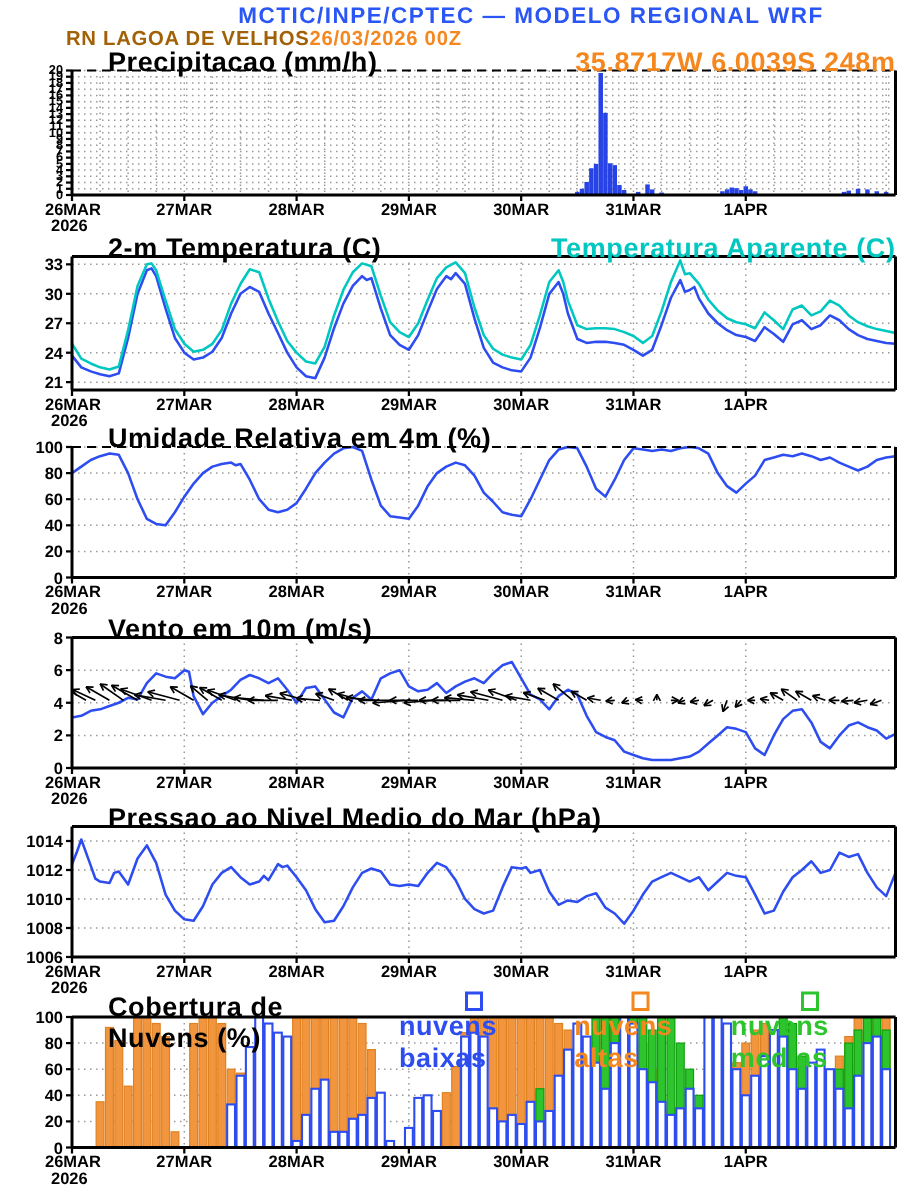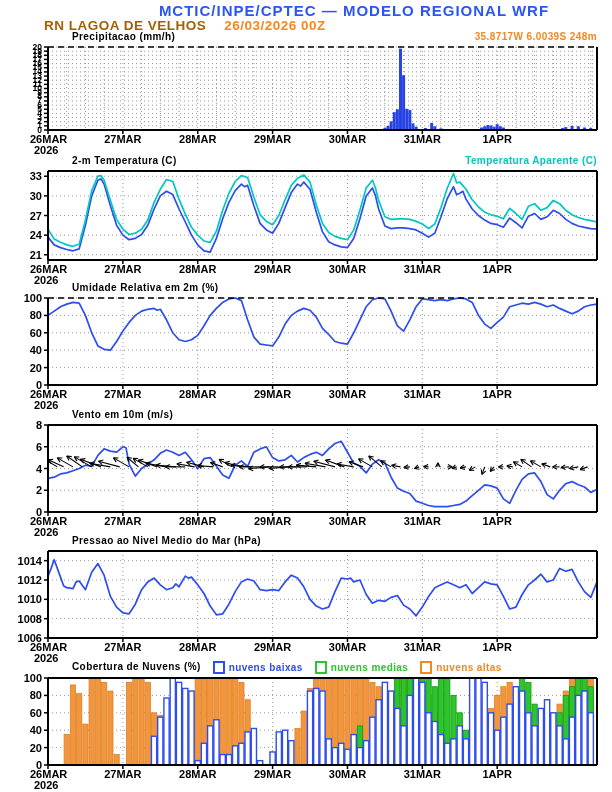--- a/index.html
+++ b/index.html
@@ -3,26 +3,26 @@
 <meta charset="utf-8">
 <style>
   html,body{margin:0;padding:0;background:#fff;}
   #page{position:relative;width:612px;height:792px;background:#fff;overflow:hidden;
         font-family:"Liberation Sans",sans-serif;}
   #cv{position:absolute;left:0;top:0;}
   svg text{font-family:"Liberation Sans","DejaVu Sans",sans-serif;}
   .hline1{position:absolute;top:2px;left:0;width:612px;text-align:center;
           font-weight:bold;font-size:15px;letter-spacing:1px;}
   .hline2{position:absolute;top:18px;left:32px;font-weight:bold;font-size:13.5px;letter-spacing:.5px;}
-  .hline2 .dt{margin-left:18px;}
+  .hline2 .dt{}
   .trow{position:absolute;left:48px;width:549px;display:flex;box-sizing:border-box;
-        font-weight:bold;font-size:10px;letter-spacing:.4px;}
+        font-weight:bold;font-size:18px;letter-spacing:.4px;}
   .trow .pad{padding-left:24px;}
   .sb{justify-content:space-between;}
-  .legend-item{display:flex;align-items:center;margin-left:12px;}
+  .legend-item{display:flex;align-items:center;margin-left:12px;flex-direction:column;}
   .sq{display:inline-block;width:8px;height:9px;border:2px solid currentColor;background:#fff;margin-right:4px;}
 </style>
 </head>
 <body>
 <div id="page">
 
 <svg id="cv" width="612" height="792">
       <g>
         <line x1="66.7159090909091" y1="47" x2="66.7159090909091" y2="130" stroke="#999999" stroke-width="1" stroke-dasharray="1,3"></line>
         <line x1="85.43181818181819" y1="47" x2="85.43181818181819" y2="130" stroke="#999999" stroke-width="1" stroke-dasharray="1,3"></line>
@@ -755,40 +755,40 @@
   <span class="pad">Precipitacao (mm/h)</span>
   <span style="color: rgb(245, 135, 31);">35.8717W 6.0039S 248m</span>
 </div>
 
 <div class="trow sb" style="top:155px">
   <span class="pad">2-m Temperatura (C)</span>
   <span style="color: rgb(0, 200, 192);">Temperatura Aparente (C)</span>
 </div>
 
 <div class="trow" style="top:282px">
-  <span class="pad">Umidade Relativa em 2m (%)</span>
+  <span class="pad">Umidade Relativa em 4m (%)</span>
 </div>
 
 <div class="trow" style="top:409px">
   <span class="pad">Vento em 10m (m/s)</span>
 </div>
 
 <div class="trow" style="top:535px">
   <span class="pad">Pressao ao Nivel Medio do Mar (hPa)</span>
 </div>
 
 <div class="trow" style="top:661px">
   <span class="pad">Cobertura de Nuvens (%)</span>
   <span class="legend-item" style="color: rgb(45, 77, 240);">
     <span class="sq"></span>
     <span>nuvens baixas</span>
   </span>
+  <span class="legend-item" style="color: rgb(245, 135, 31);">
+    <span class="sq"></span>
+    <span>nuvens altas</span>
+  </span>
   <span class="legend-item" style="color: rgb(45, 196, 45);">
     <span class="sq"></span>
     <span>nuvens medias</span>
   </span>
-  <span class="legend-item" style="color: rgb(245, 135, 31);">
-    <span class="sq"></span>
-    <span>nuvens altas</span>
-  </span>
 </div>
 
 </div>
 
 </body></html>

